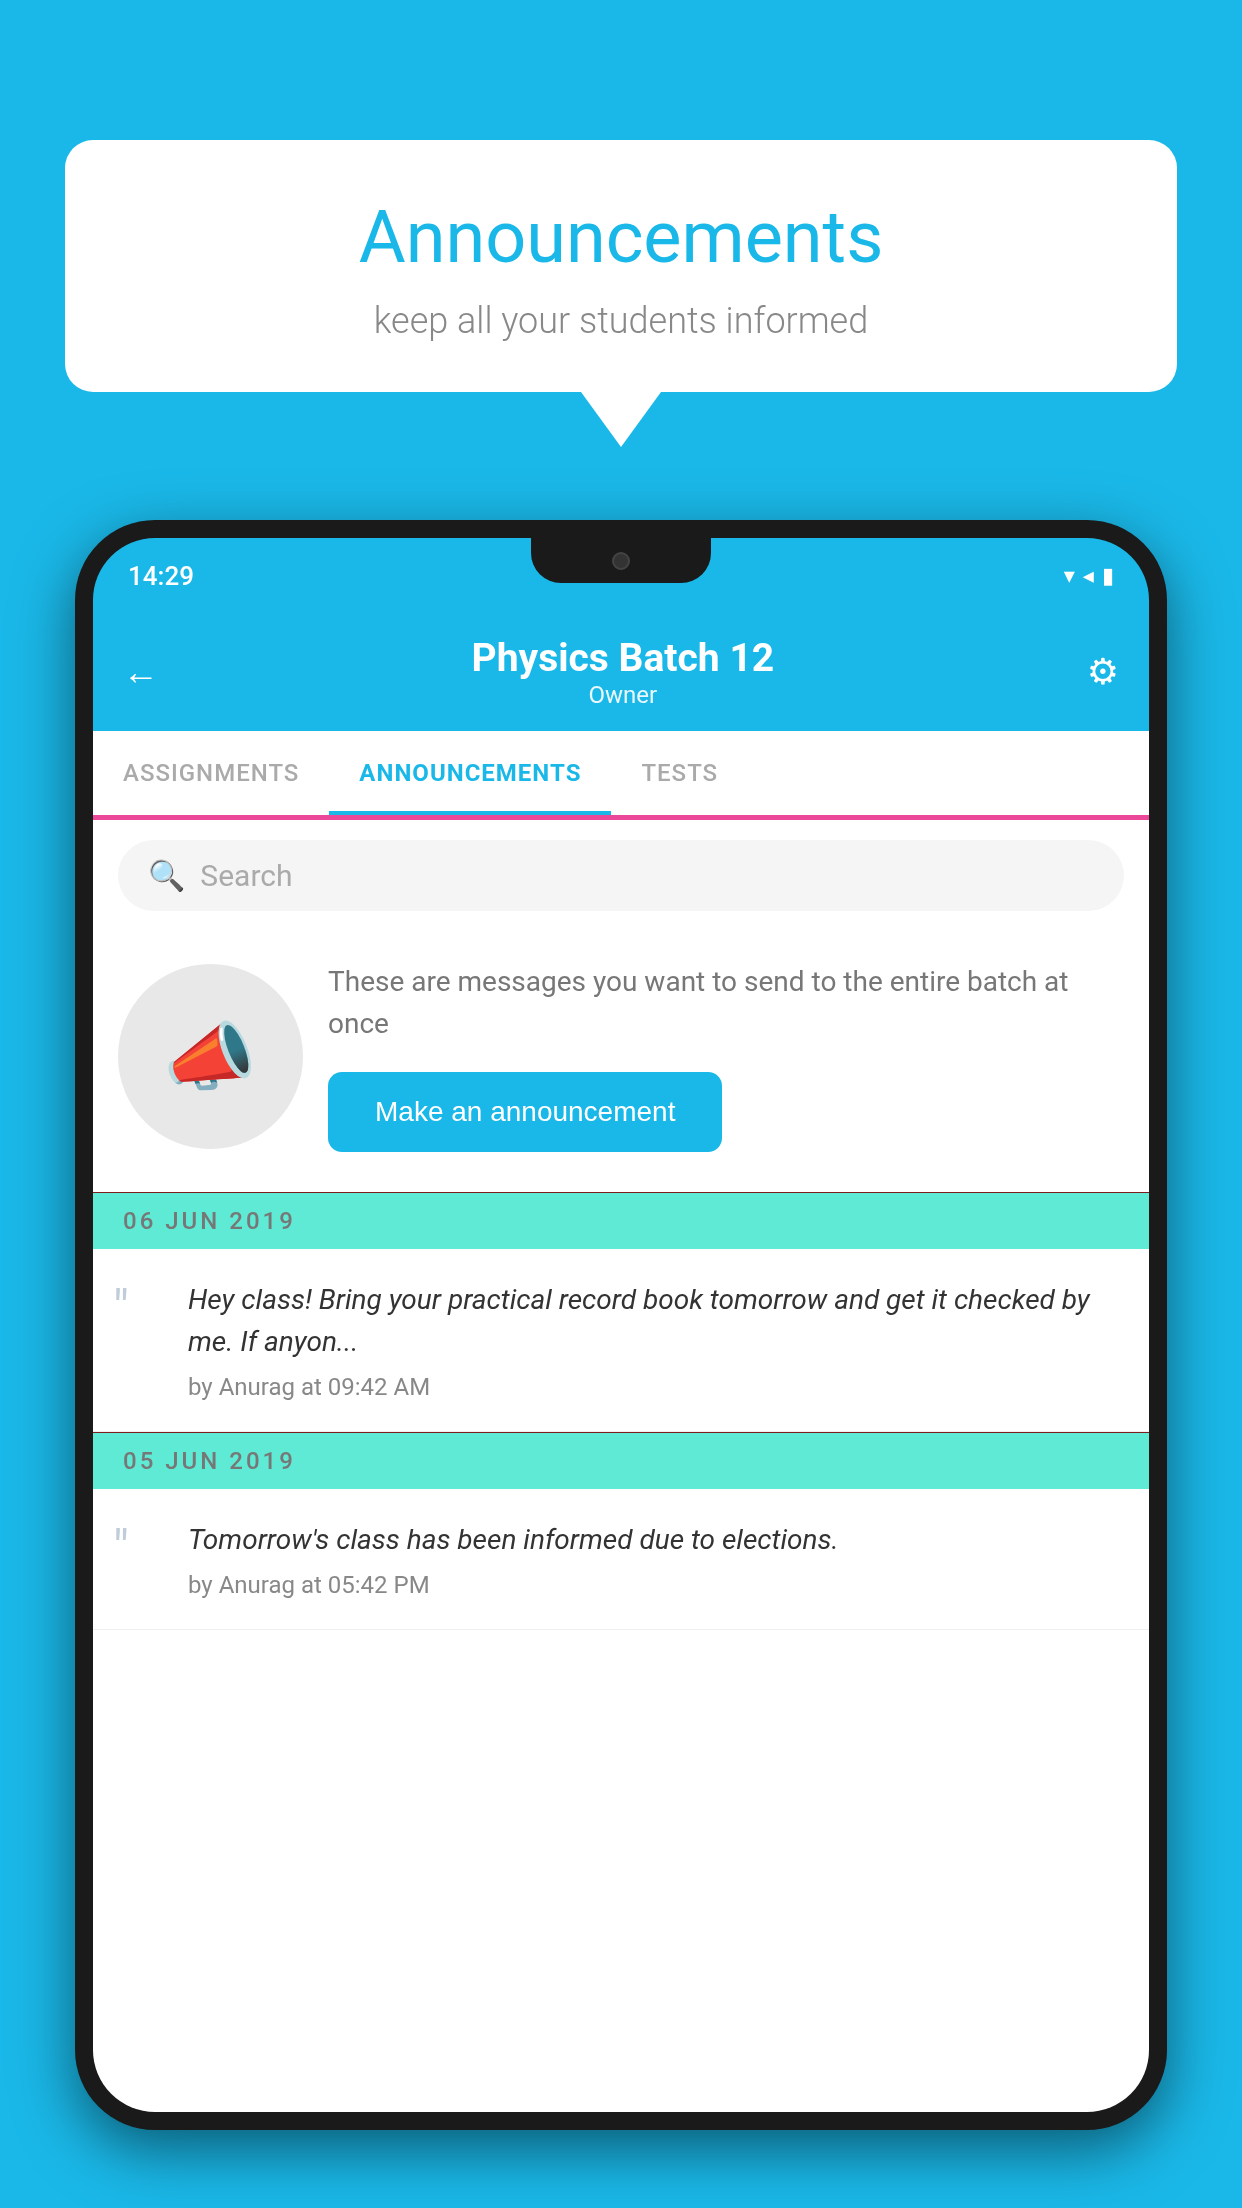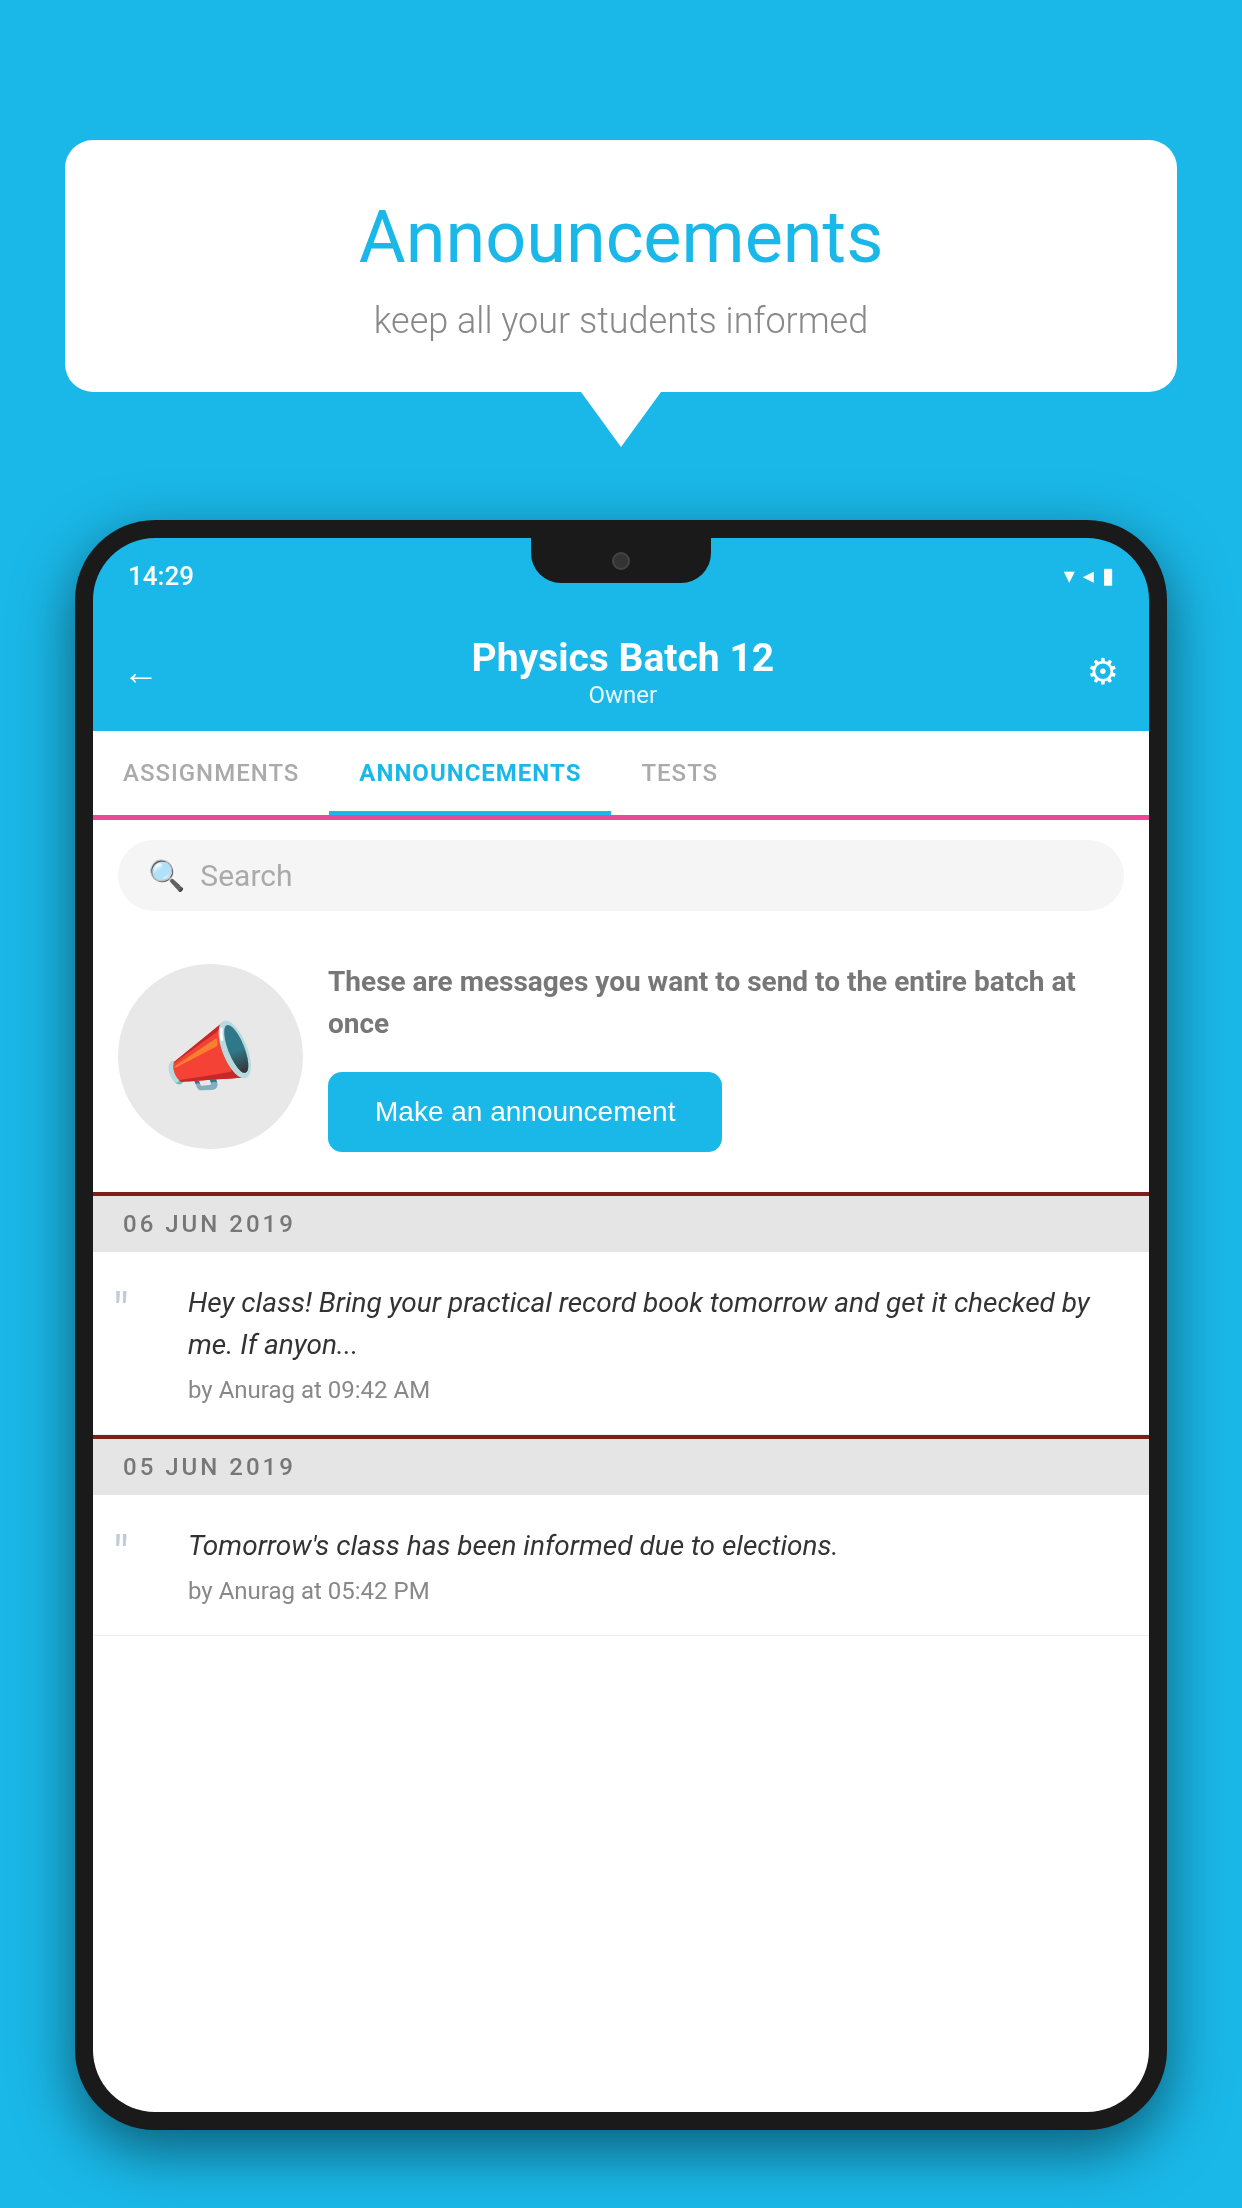--- a/index.html
+++ b/index.html
@@ -235,44 +235,43 @@
 
     .promo-right {
       flex: 1;
     }
 
     .promo-text {
       color: #777;
       font-size: 28px;
       line-height: 1.5;
       margin-bottom: 27px;
-      font-weight: bold;
     }
 
     .make-announcement-btn {
       background: #1ab8e8;
       color: white;
       border: none;
       border-radius: 14px;
       padding: 24px 47px;
       font-size: 28px;
       font-weight: 500;
       cursor: pointer;
       white-space: nowrap;
     }
 
     
     .date-divider {
-      background: #e5e5e5;
+      background: #5eead4;
       padding: 14px 30px;
       font-size: 24px;
       color: #777;
       letter-spacing: 3px;
       font-weight: 500;
-      border-top: 4px solid #7f1d1d;
+      border-top: 1px solid #7f1d1d;
     }
 
     
     .announcement-item {
       background: white;
       padding: 30px 30px 30px 20px;
       display: flex;
       align-items: flex-start;
       gap: 20px;
       border-bottom: 1px solid #f0f0f0;

